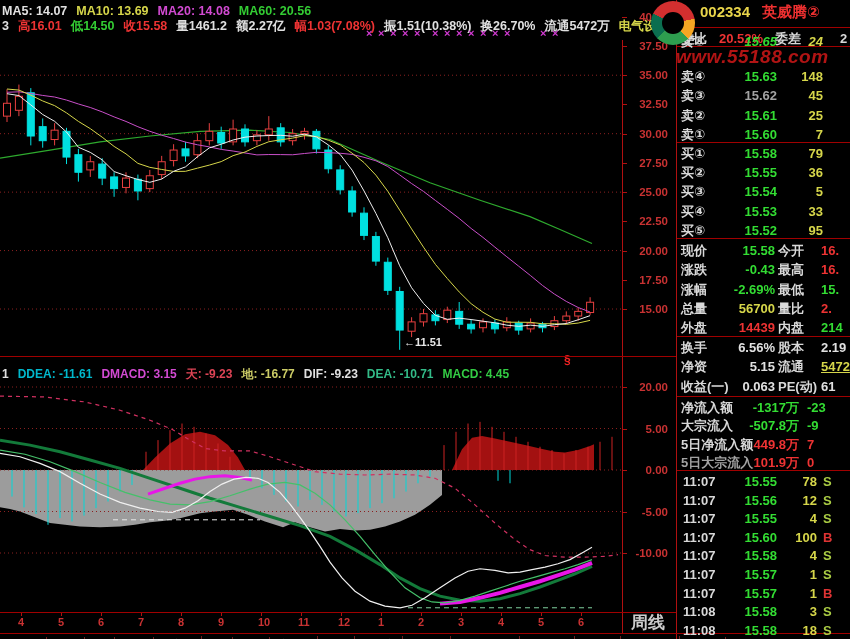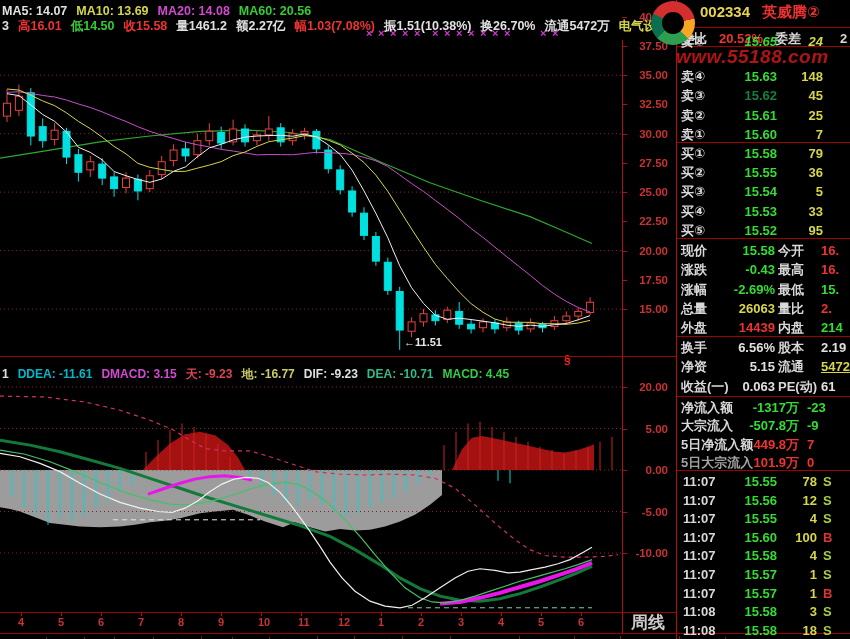--- a/index.html
+++ b/index.html
@@ -336,21 +336,21 @@
           <span style="position: absolute; left: 40px; width: 60px; text-align: right; color: rgb(51, 221, 51);">15.65</span>
           <span style="position: absolute; left: 86px; width: 60px; text-align: right; color: rgb(214, 214, 74);">24</span>
         </div>
         <div class="panel-row" style="top: 67.2px;">
           <span style="position: absolute; left: 4px; color: rgb(216, 216, 216);">卖④</span>
           <span style="position: absolute; left: 40px; width: 60px; text-align: right; color: rgb(51, 221, 51);">15.63</span>
           <span style="position: absolute; left: 86px; width: 60px; text-align: right; color: rgb(214, 214, 74);">148</span>
         </div>
         <div class="panel-row" style="top: 86.4px;">
           <span style="position: absolute; left: 4px; color: rgb(216, 216, 216);">卖③</span>
-          <span style="position: absolute; left: 40px; width: 60px; text-align: right; color: #15803d;">15.62</span>
+          <span style="position: absolute; left: 40px; width: 60px; text-align: right; color: #a3a3a3;">15.62</span>
           <span style="position: absolute; left: 86px; width: 60px; text-align: right; color: rgb(214, 214, 74);">45</span>
         </div>
         <div class="panel-row" style="top: 105.6px;">
           <span style="position: absolute; left: 4px; color: rgb(216, 216, 216);">卖②</span>
           <span style="position: absolute; left: 40px; width: 60px; text-align: right; color: rgb(51, 221, 51);">15.61</span>
           <span style="position: absolute; left: 86px; width: 60px; text-align: right; color: rgb(214, 214, 74);">25</span>
         </div>
         <div class="panel-row" style="top: 124.8px;">
           <span style="position: absolute; left: 4px; color: rgb(216, 216, 216);">卖①</span>
           <span style="position: absolute; left: 40px; width: 60px; text-align: right; color: rgb(51, 221, 51);">15.60</span>
@@ -400,21 +400,21 @@
           <span style="position: absolute; left: 144px; color: rgb(238, 51, 51);">16.</span>
         </div>
         <div class="panel-row" style="top: 279.6px;">
           <span style="position: absolute; left: 4px; color: rgb(216, 216, 216);">涨幅</span>
           <span style="position: absolute; left: 36px; width: 62px; text-align: right; color: rgb(51, 221, 51);">-2.69%</span>
           <span style="position: absolute; left: 101px; color: rgb(216, 216, 216);">最低</span>
           <span style="position: absolute; left: 144px; color: rgb(51, 221, 51);">15.</span>
         </div>
         <div class="panel-row" style="top: 298.9px;">
           <span style="position: absolute; left: 4px; color: rgb(216, 216, 216);">总量</span>
-          <span style="position: absolute; left: 36px; width: 62px; text-align: right; color: rgb(214, 214, 74);">26063</span>
+          <span style="position: absolute; left: 36px; width: 62px; text-align: right; color: rgb(214, 214, 74);">56700</span>
           <span style="position: absolute; left: 101px; color: rgb(216, 216, 216);">量比</span>
           <span style="position: absolute; left: 144px; color: rgb(238, 51, 51);">2.</span>
         </div>
         <div class="panel-row" style="top: 318.2px;">
           <span style="position: absolute; left: 4px; color: rgb(216, 216, 216);">外盘</span>
           <span style="position: absolute; left: 36px; width: 62px; text-align: right; color: rgb(238, 51, 51);">14439</span>
           <span style="position: absolute; left: 101px; color: rgb(216, 216, 216);">内盘</span>
           <span style="position: absolute; left: 144px; color: rgb(51, 221, 51);">214</span>
         </div>
       </div>

